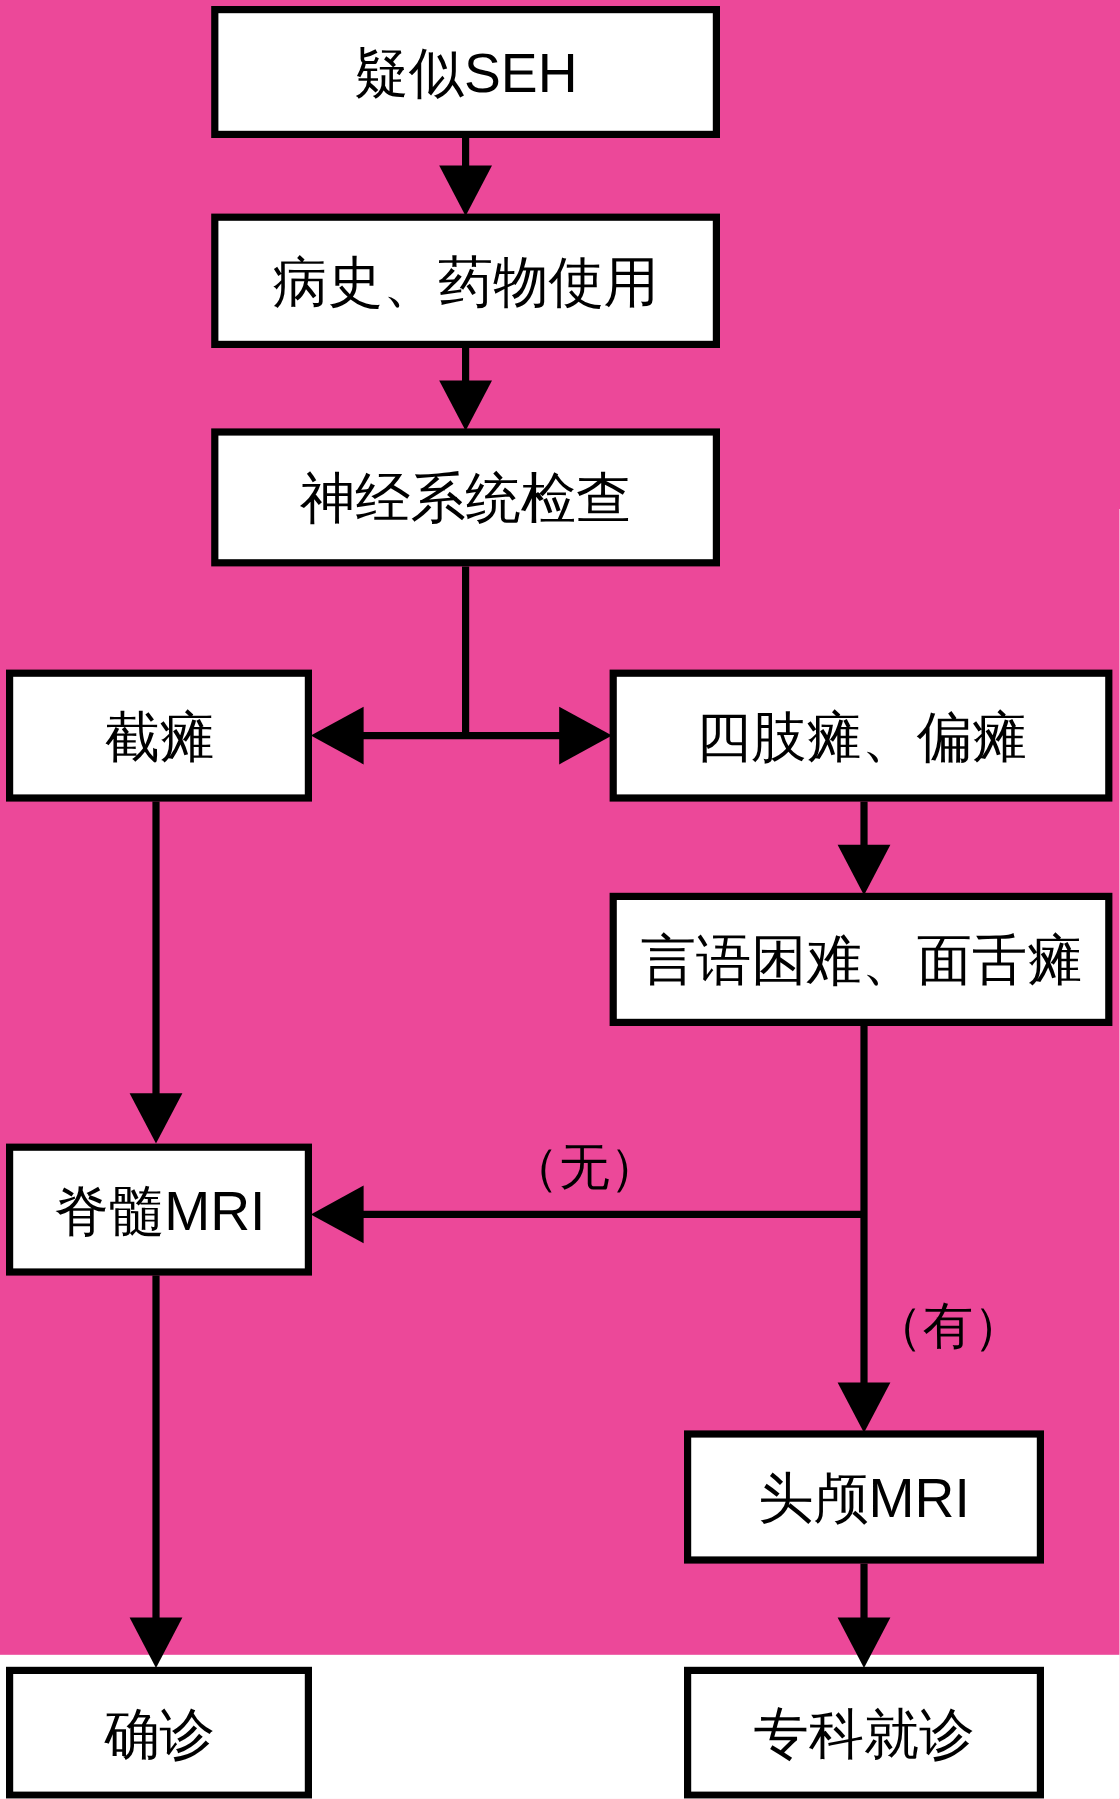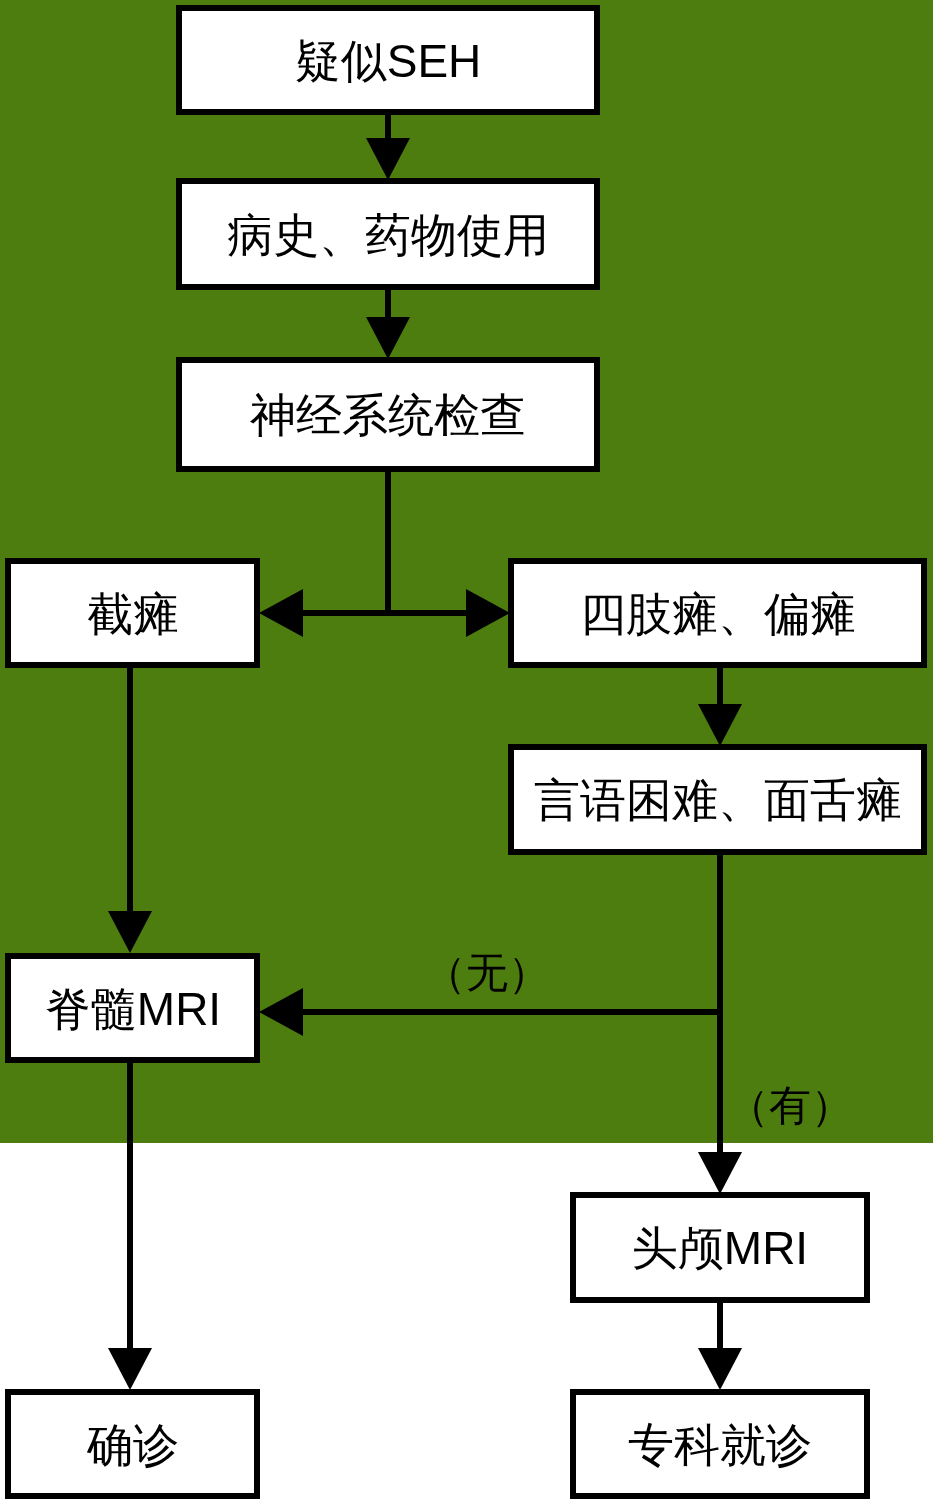--- a/index.html
+++ b/index.html
@@ -9,22 +9,22 @@
   }
   body {
     width: 933px;
     height: 1499px;
     font-family: "Liberation Sans", "DejaVu Sans", sans-serif;
     overflow: hidden;
   }
   #flowchart-root {
     position: relative;
     width: 933px;
-    height: 1143px;
-    background: #4d7c0f;
+    height: 1379px;
+    background: #ec4899;
   }
   svg.diagram {
     display: block;
     width: 933px;
     height: 1499px;
   }
   .node-box {
     fill: #ffffff;
     stroke: #000000;
     stroke-width: 6;

